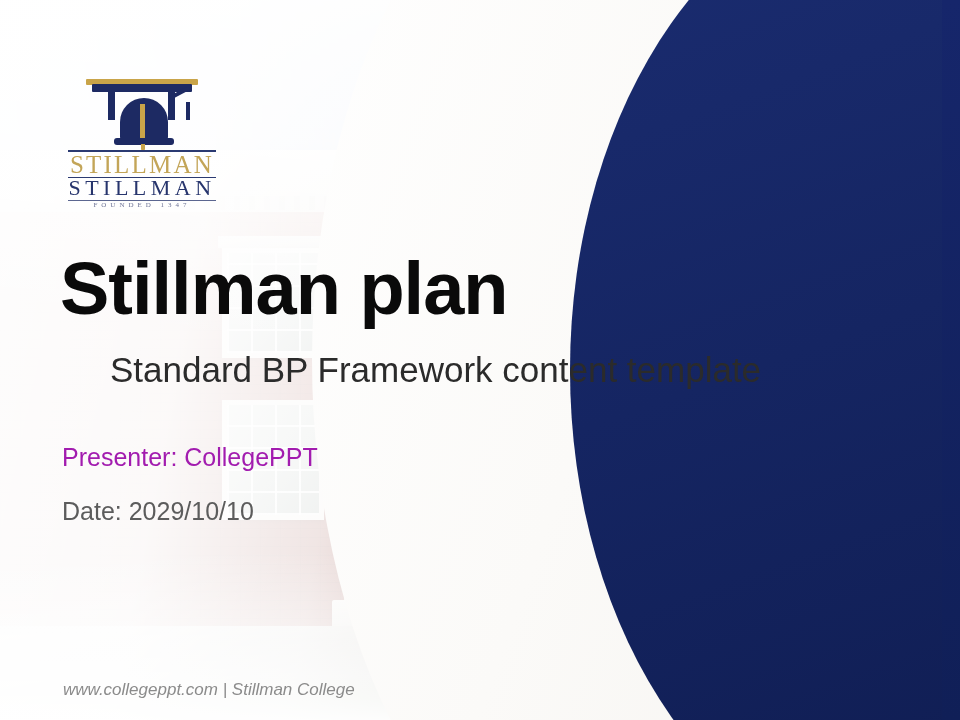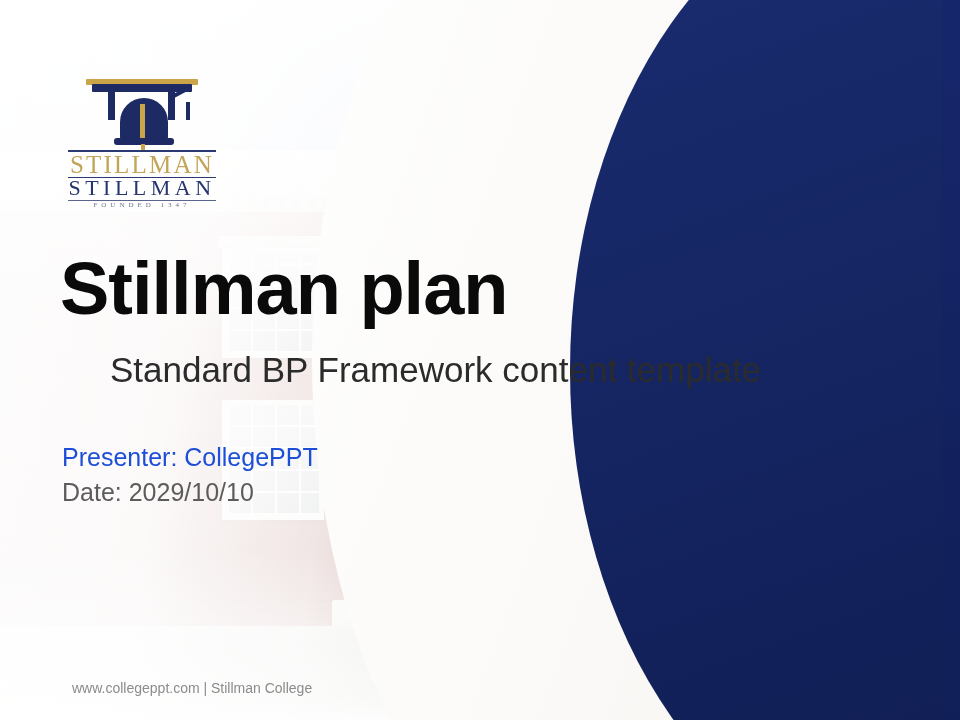--- a/index.html
+++ b/index.html
@@ -246,29 +246,29 @@
     white-space:nowrap;
   }
   .subtitle {
     position:absolute; left:62px; top:350px;
     font-size:35px; font-weight:400; color:#2b2b2b;
     white-space:nowrap;
     margin-left:48px;
   }
   .meta-presenter {
     position:absolute; left:62px; top:443px;
-    font-size:25px; color:#1d4ed8; white-space:nowrap;
+    font-size:25px; color:#a21caf; white-space:nowrap;
   }
   .meta-date {
-    position:absolute; left:62px; top:478px;
+    position:absolute; left:62px; top:497px;
     font-size:25px; color:#5c5c5c; white-space:nowrap;
   }
   .footer {
-    position:absolute; left:72px; top:680px;
-    font-size:14px; color:#8b8b8b; white-space:nowrap;
+    position:absolute; left:63px; top:680px;
+    font-size:17px; color:#8b8b8b; white-space:nowrap;font-style:italic;
   }
 </style>
 </head>
 <body>
 
 <div class="slide">
 
   <div class="photo">
     <div class="sky"></div>
     <div class="foliage"></div>

